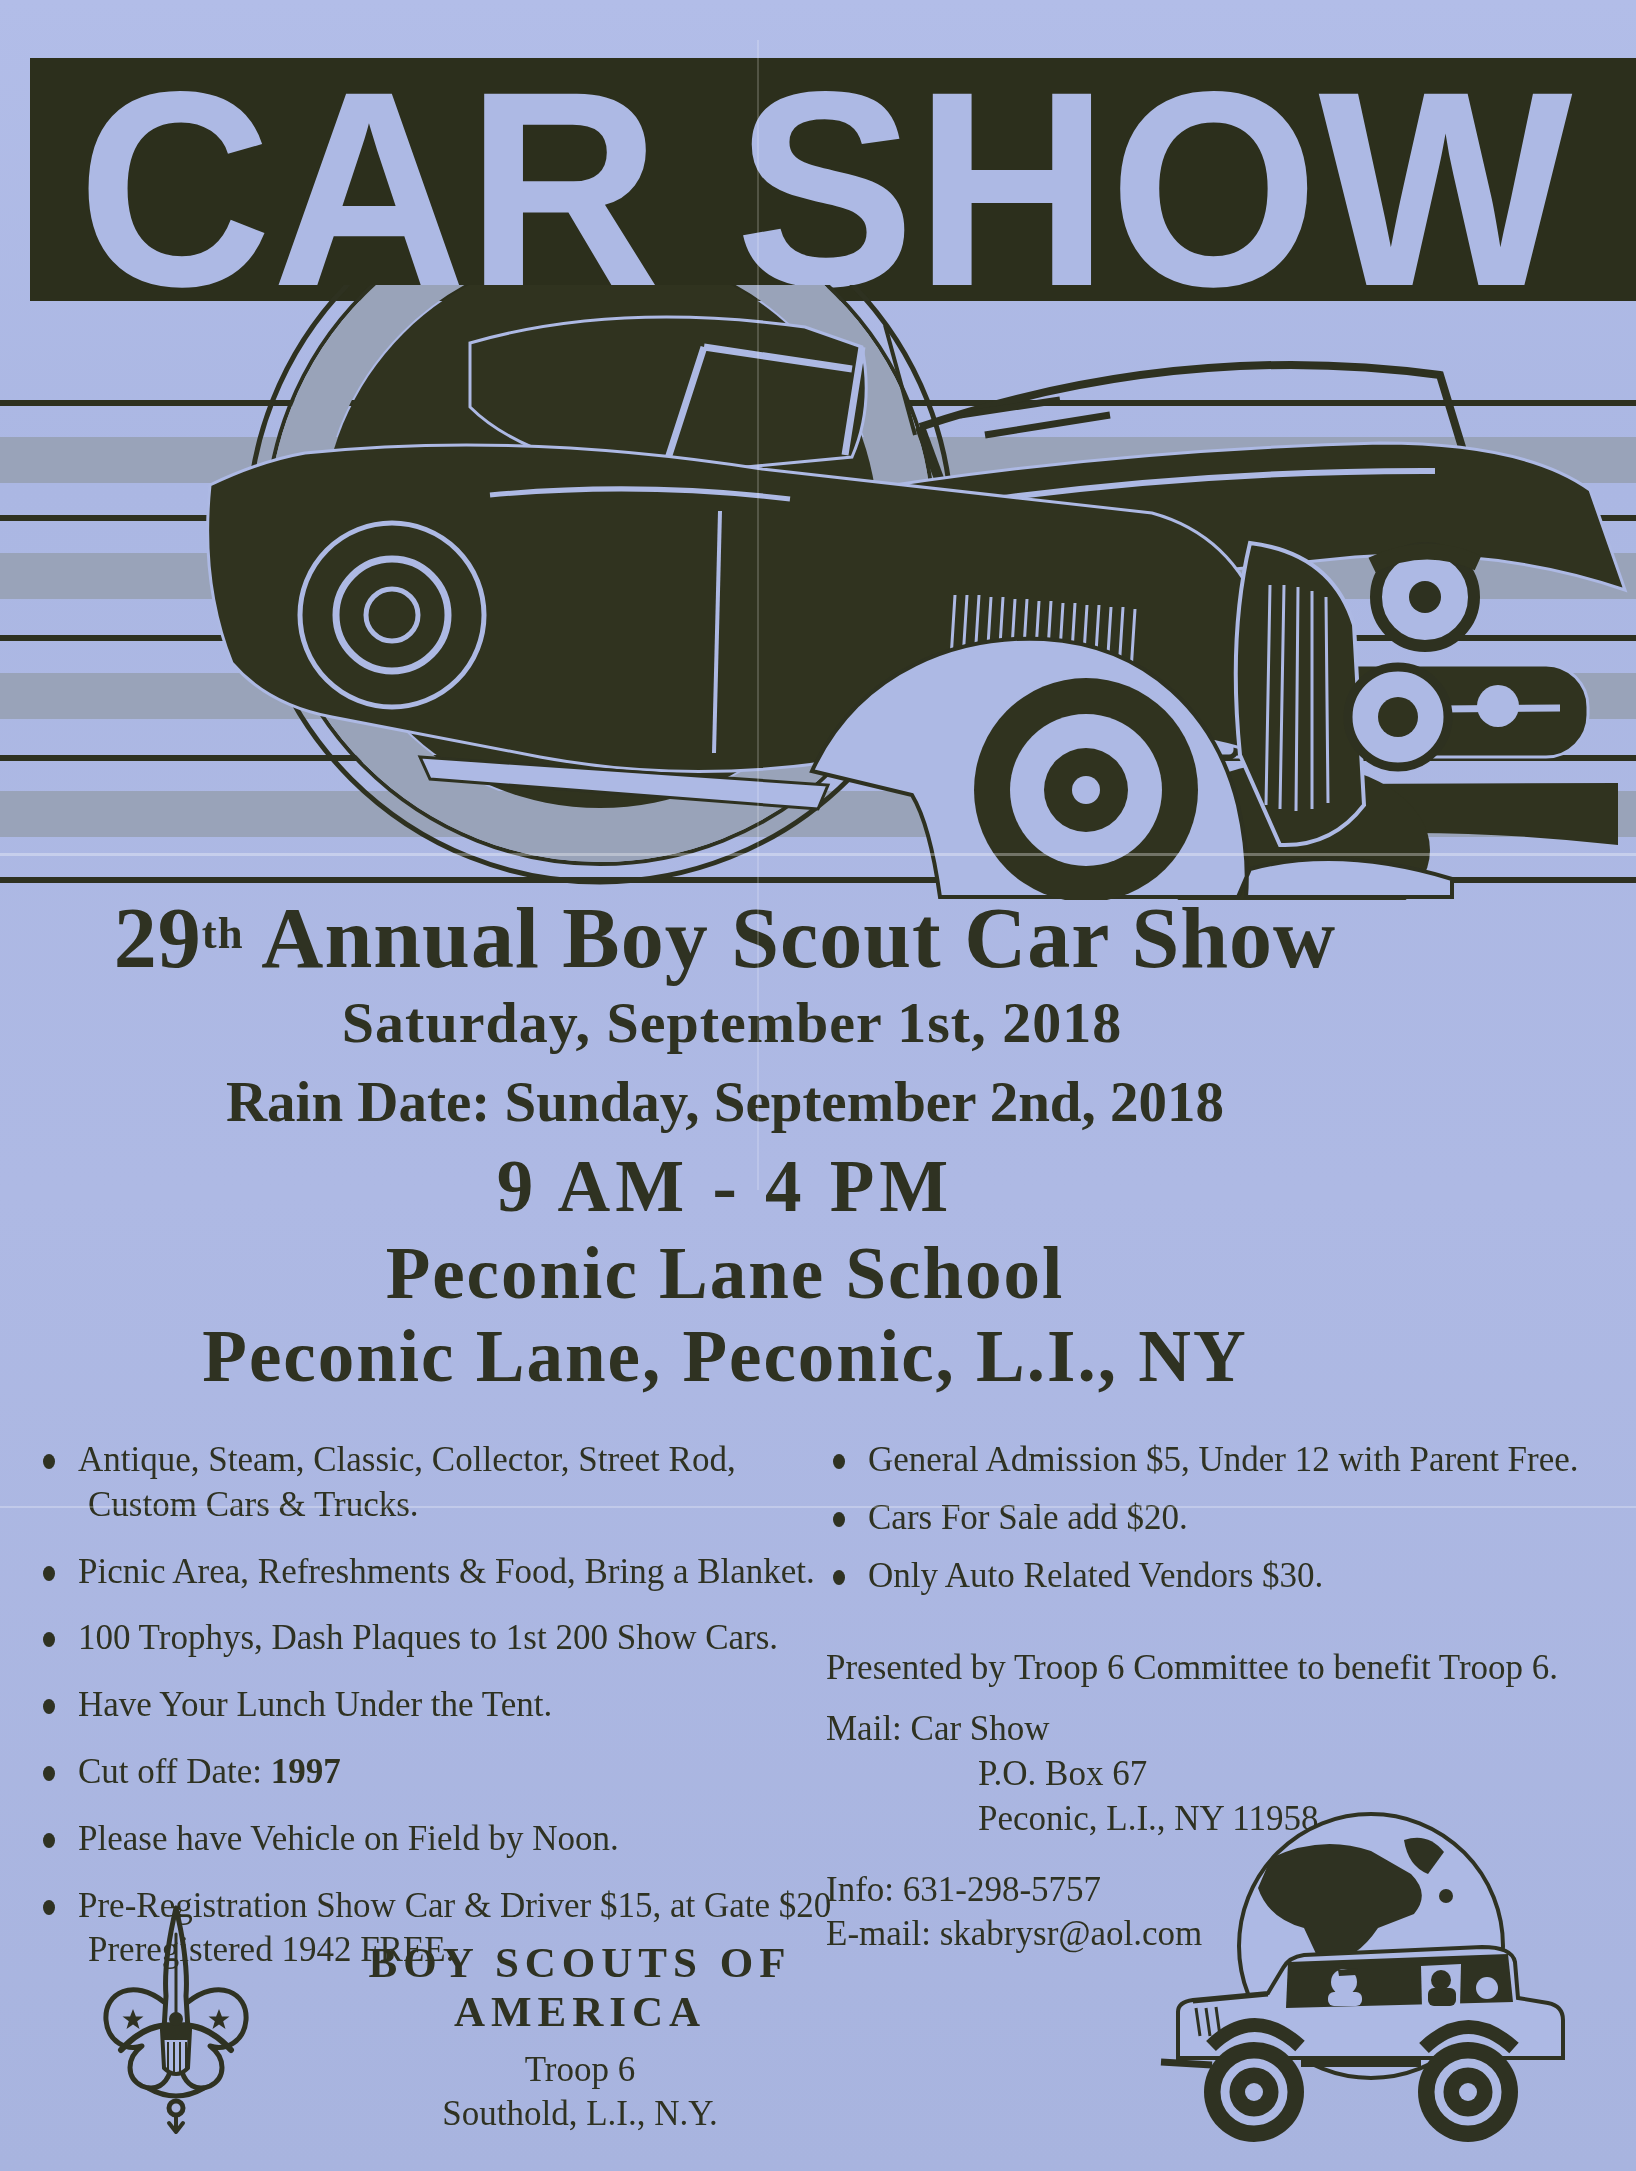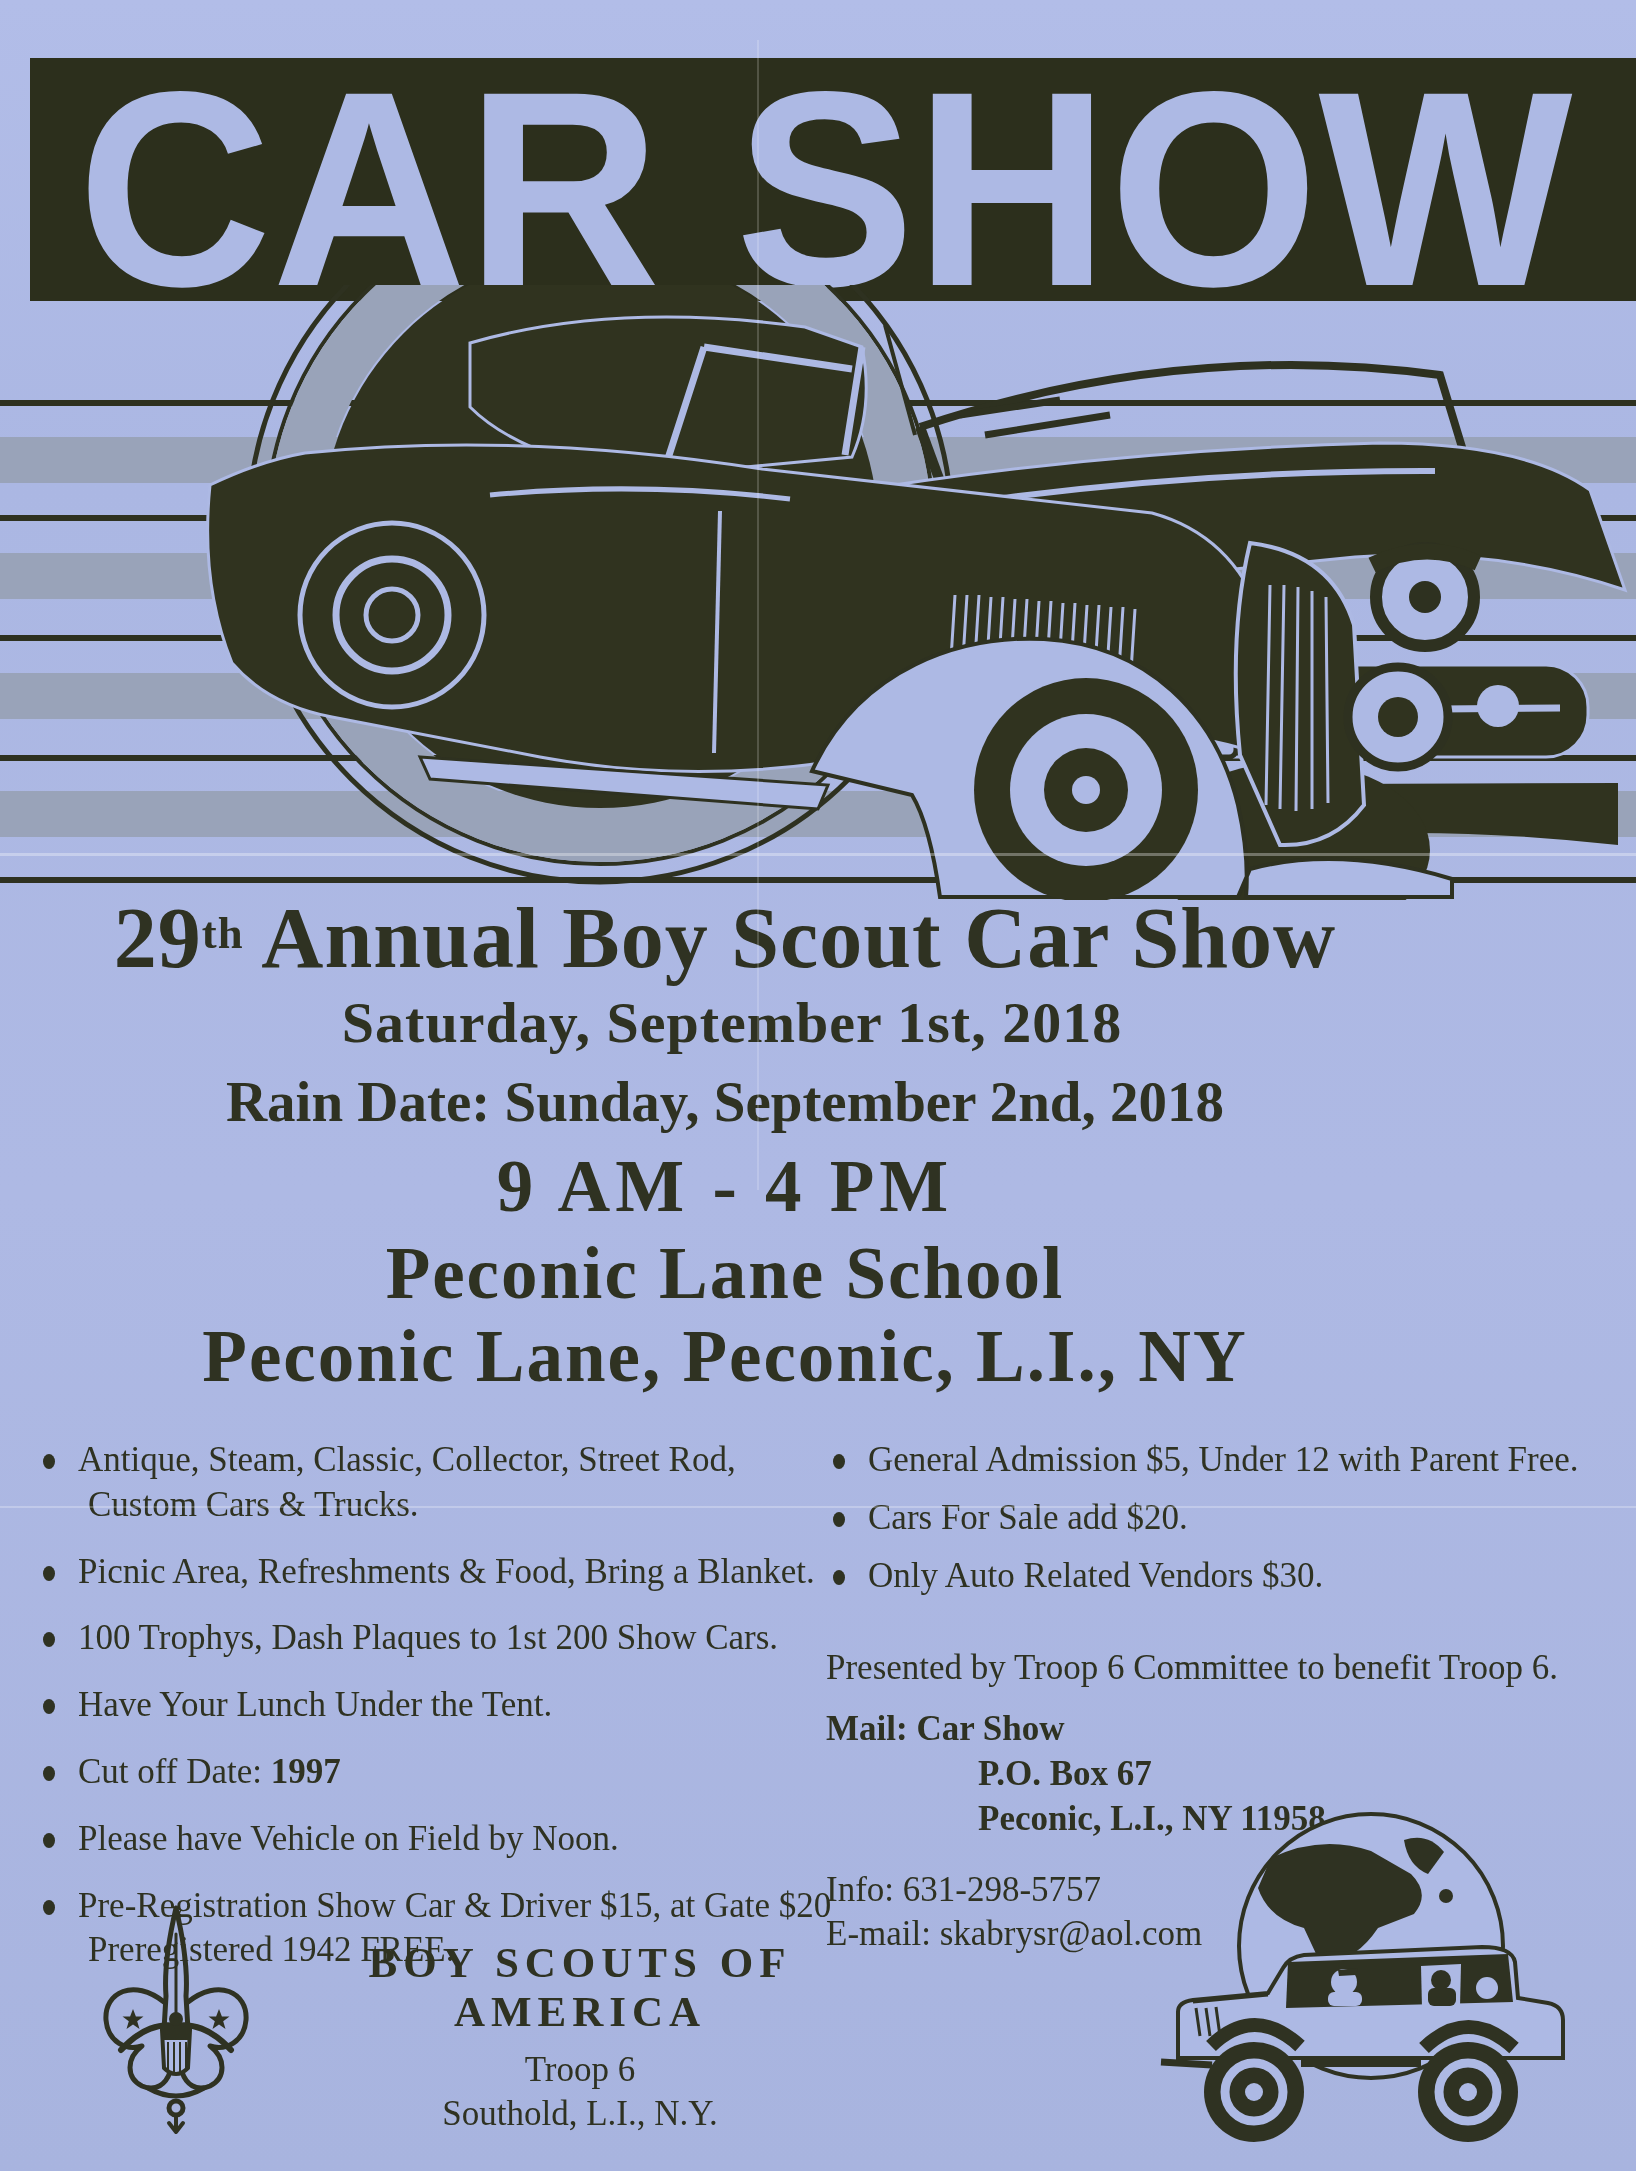--- a/index.html
+++ b/index.html
@@ -25,21 +25,21 @@
   .col-left{left:36px;width:806px;}
   .col-right{left:826px;width:806px;}
   .bullets{list-style:none;margin:0;padding:0;}
   .bullet{position:relative;padding-left:42px;margin-bottom:22px;}
   .col-right .bullet{margin-bottom:13px;}
   .bullet::before{content:"";position:absolute;left:7px;top:16px;width:12px;height:15px;border-radius:50%;background:#2f3222;}
   .bullet b{font-weight:bold;}
   .line2{display:block;padding-left:10px;}
   .line2:empty{display:none;}
   .presented{margin-top:48px;}
-  .mail-block{margin-top:16px;font-weight:bold;}
+  .mail-block{margin-top:16px;}
   .mail-indent{padding-left:152px;}
   .contact-block{margin-top:26px;}
   
   .bsa-logo{position:absolute;left:86px;top:1900px;}
   .org-block{position:absolute;left:250px;top:1938px;width:660px;text-align:center;}
   .org-name{font-size:43px;font-weight:bold;letter-spacing:6px;}
   .org-troop{font-size:35px;margin-top:14px;}
   .org-loc{font-size:35px;margin-top:4px;}
   .globe-car{position:absolute;left:1116px;top:1796px;}
   

